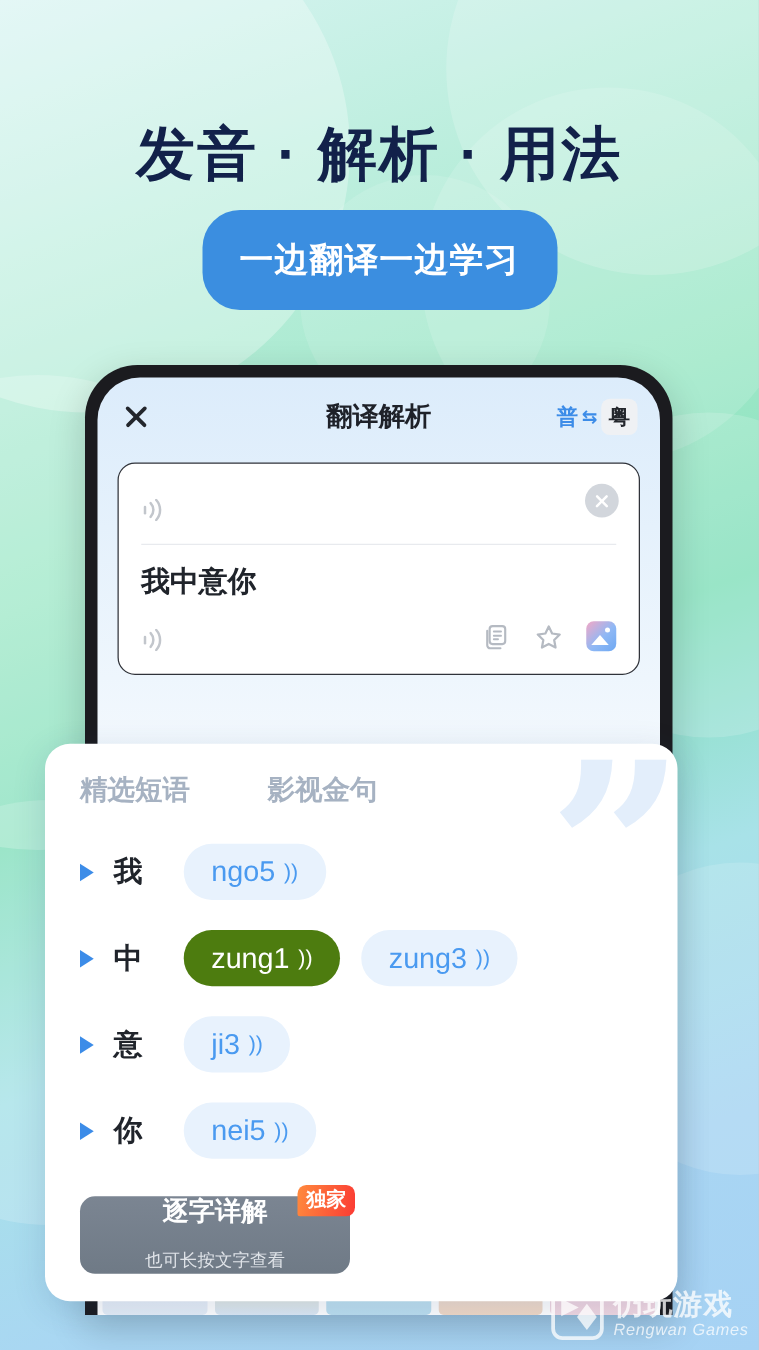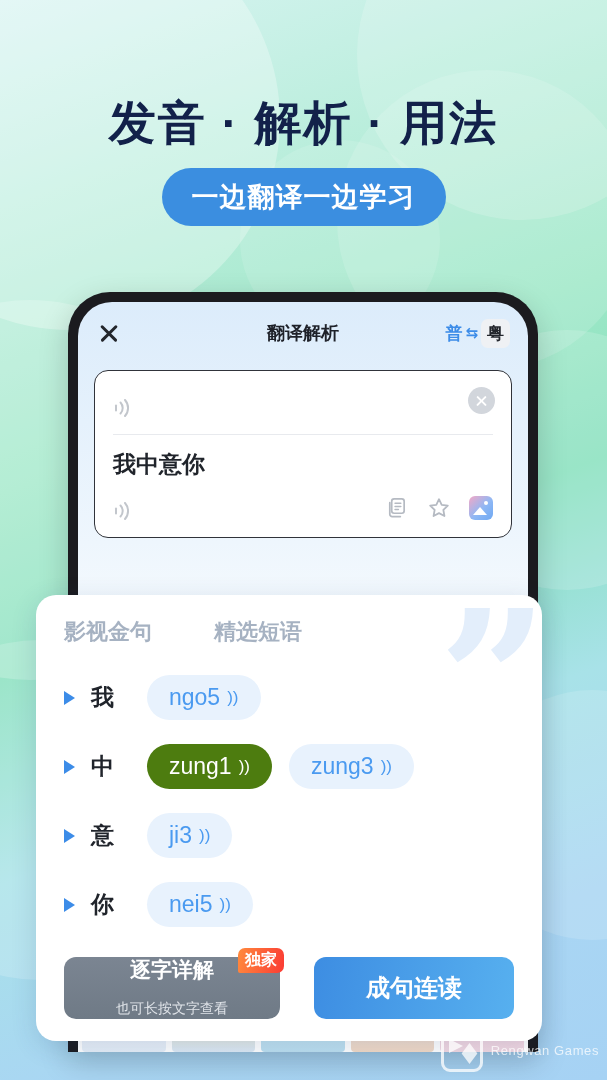--- a/index.html
+++ b/index.html
@@ -24,21 +24,21 @@
 
   
   .headline {
     position:absolute; top:92px; left:0; right:0; text-align:center;
     font-size:47px; font-weight:bold; color:#12214a; letter-spacing:2px;
     white-space:nowrap;
   }
   .subpill {
     position:absolute; top:168px; left:50%; transform:translateX(-50%);
     background:#3b8ee0; color:#fff; font-size:27px; font-weight:bold;
-    padding:11px 30px; border-radius:30px; white-space:nowrap; letter-spacing:1px;
+    padding:22px 30px; border-radius:30px; white-space:nowrap; letter-spacing:1px;
   }
 
   
   .phone {
     position:absolute; left:68px; top:292px; width:470px; height:760px;
     background:#1b1b1f; border-radius:42px 42px 0 0; padding:10px 10px 0 10px;
     box-shadow:0 10px 30px rgba(0,0,0,.18);
   }
   .screen {
     width:100%; height:100%; border-radius:34px 34px 0 0; overflow:hidden;
@@ -49,21 +49,21 @@
   .topbar { height:62px; display:flex; align-items:center; padding:0 18px; position:relative; }
   .close-x { width:26px; height:26px; position:relative; cursor:pointer; }
   .close-x::before,.close-x::after{
     content:""; position:absolute; left:2px; top:12px; width:22px; height:2.6px;
     background:#23262c; border-radius:2px;
   }
   .close-x::before{ transform:rotate(45deg); }
   .close-x::after { transform:rotate(-45deg); }
   .screen-title{
     position:absolute; left:0; right:0; text-align:center;
-    font-size:18px; font-weight:bold; color:#1e2129; pointer-events:none;
+    font-size:21px; font-weight:bold; color:#1e2129; pointer-events:none;
   }
   .lang-toggle{ margin-left:auto; display:flex; align-items:center; gap:3px; font-size:17px; font-weight:bold; }
   .lang-a { color:#3c8ce8; }
   .lang-swap { color:#3c8ce8; font-size:15px; }
   .lang-b { color:#23262c; background:#eff1f4; padding:3px 6px; border-radius:7px; }
 
   
   .tcard{
     margin:6px 16px 0 16px; border:1.6px solid #30333a; border-radius:14px;
     background:#fff; padding:16px 18px 12px 18px; position:relative;
@@ -179,21 +179,21 @@
     content:""; position:absolute; left:5px; top:6px; width:0; height:0;
     border-left:14px solid rgba(255,255,255,.92);
     border-top:7px solid transparent; border-bottom:7px solid transparent;
   }
   .wm-logo::after{
     content:""; position:absolute; right:4px; top:14px; width:13px; height:13px;
     background:rgba(255,255,255,.92); transform:rotate(45deg) skew(8deg,8deg);
   }
   .wm-txt{ line-height:1.15; }
   .wm-cn{ font-size:23px; font-weight:bold; color:rgba(255,255,255,.95); letter-spacing:1px; }
-  .wm-en{ font-size:13px; color:rgba(255,255,255,.9); letter-spacing:.6px; }
+  .wm-en{ font-size:13px; color:rgba(255,255,255,.9); letter-spacing:.6px;font-style:italic; }
 </style>
 </head>
 <body>
 
 <div class="bg-layer">
   <div class="blob b1"></div>
   <div class="blob b2"></div>
   <div class="blob b3"></div>
   <div class="blob b4"></div>
   <div class="blob b5"></div>
@@ -265,24 +265,24 @@
       <div class="th t5"></div>
     </div>
   </div>
 </div>
 
 <div class="panel">
   <div class="quote">”</div>
 
   <div class="tabs">
     <div class="tab">
+      <span>精选短语</span>
+    </div>
+    <div class="tab">
       <span>影视金句</span>
-    </div>
-    <div class="tab">
-      <span>精选短语</span>
     </div>
   </div>
 
   <div class="rows">
 
     <div class="row">
       <div class="tri"></div>
       <div class="han">我</div>
       <div class="pills">
         <div class="pill">
@@ -330,22 +330,22 @@
     </div>
 
   </div>
 
   <div class="footer">
     <div class="btn-gray">
       <span class="badge">独家</span>
       <span class="l1">逐字详解</span>
       <span class="l2">也可长按文字查看</span>
     </div>
-    <div class="btn-blue">成句连读</div>
   </div>
 </div>
 
 <div class="wm">
   <div class="wm-logo"></div>
   <div class="wm-txt">
+    <div class="wm-cn">仍玩游戏</div>
     <div class="wm-en">Rengwan Games</div>
   </div>
 </div>
 
 </body></html>

